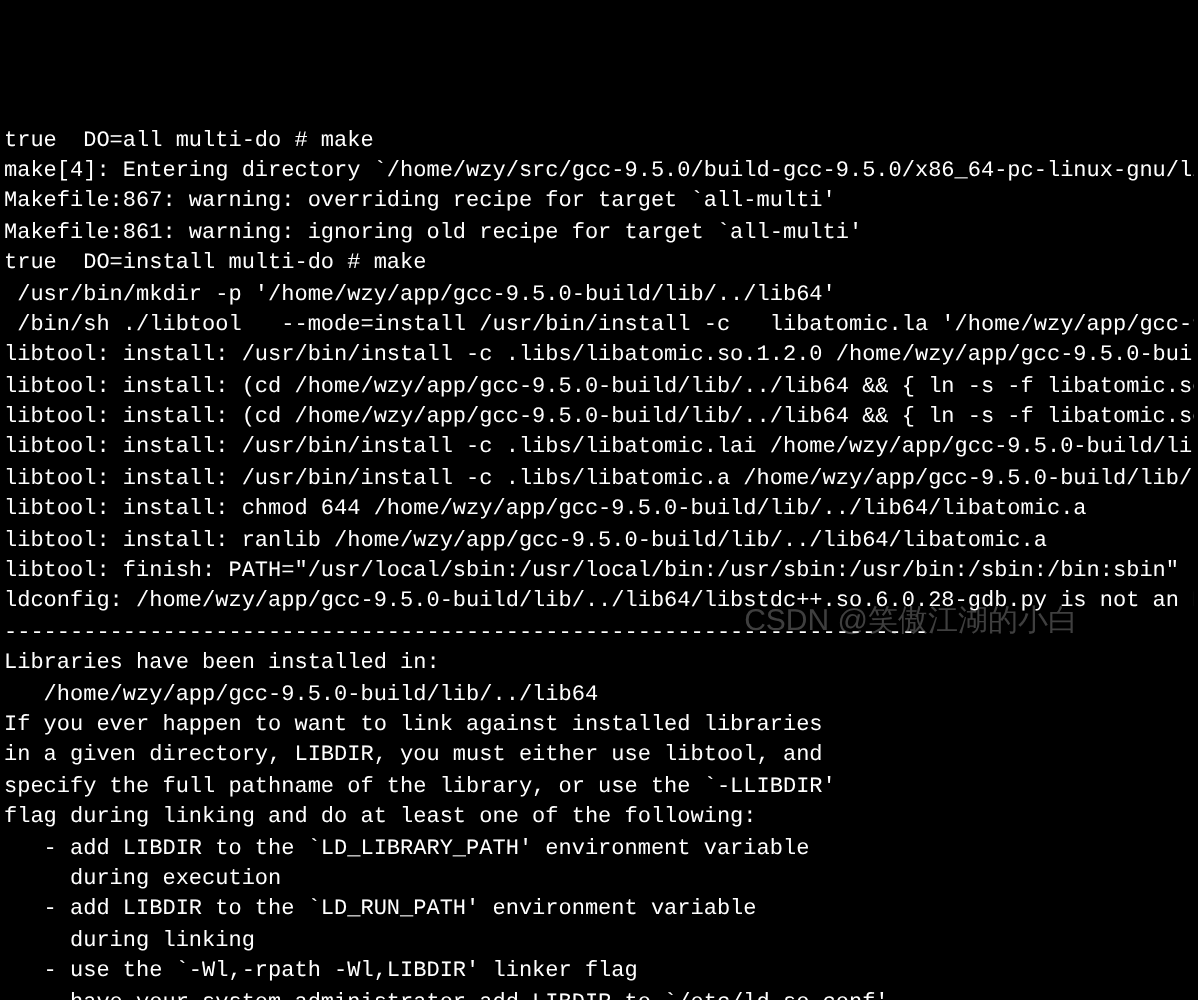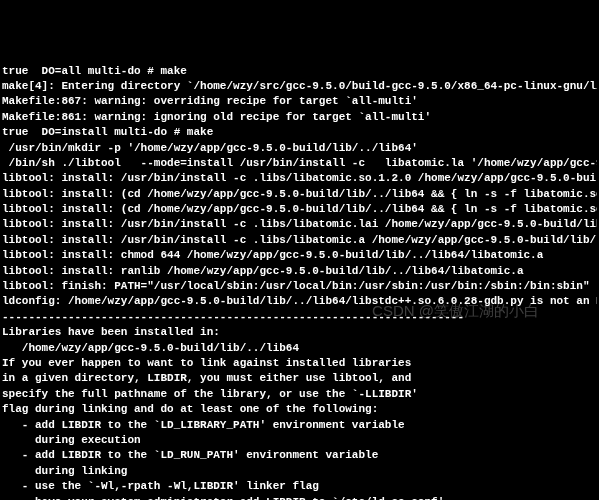--- a/index.html
+++ b/index.html
@@ -8,21 +8,21 @@
   color: #fff;
   font-family: 'Courier New', monospace;
   font-size: 11px;
   line-height: 1.4;
   width: 599px;
   height: 500px;
   overflow: hidden;
   padding: 2px;
   white-space: pre;
 }
-.line { white-space: pre; overflow: hidden; font-weight: bold; }
+.line { white-space: pre; overflow: hidden; }
 .watermark {
   position: absolute;
   right: 60px;
   top: 300px;
   color: rgba(180,180,180,0.35);
   font-size: 15px;
   font-family: sans-serif;
 }
 </style>
 </head>

